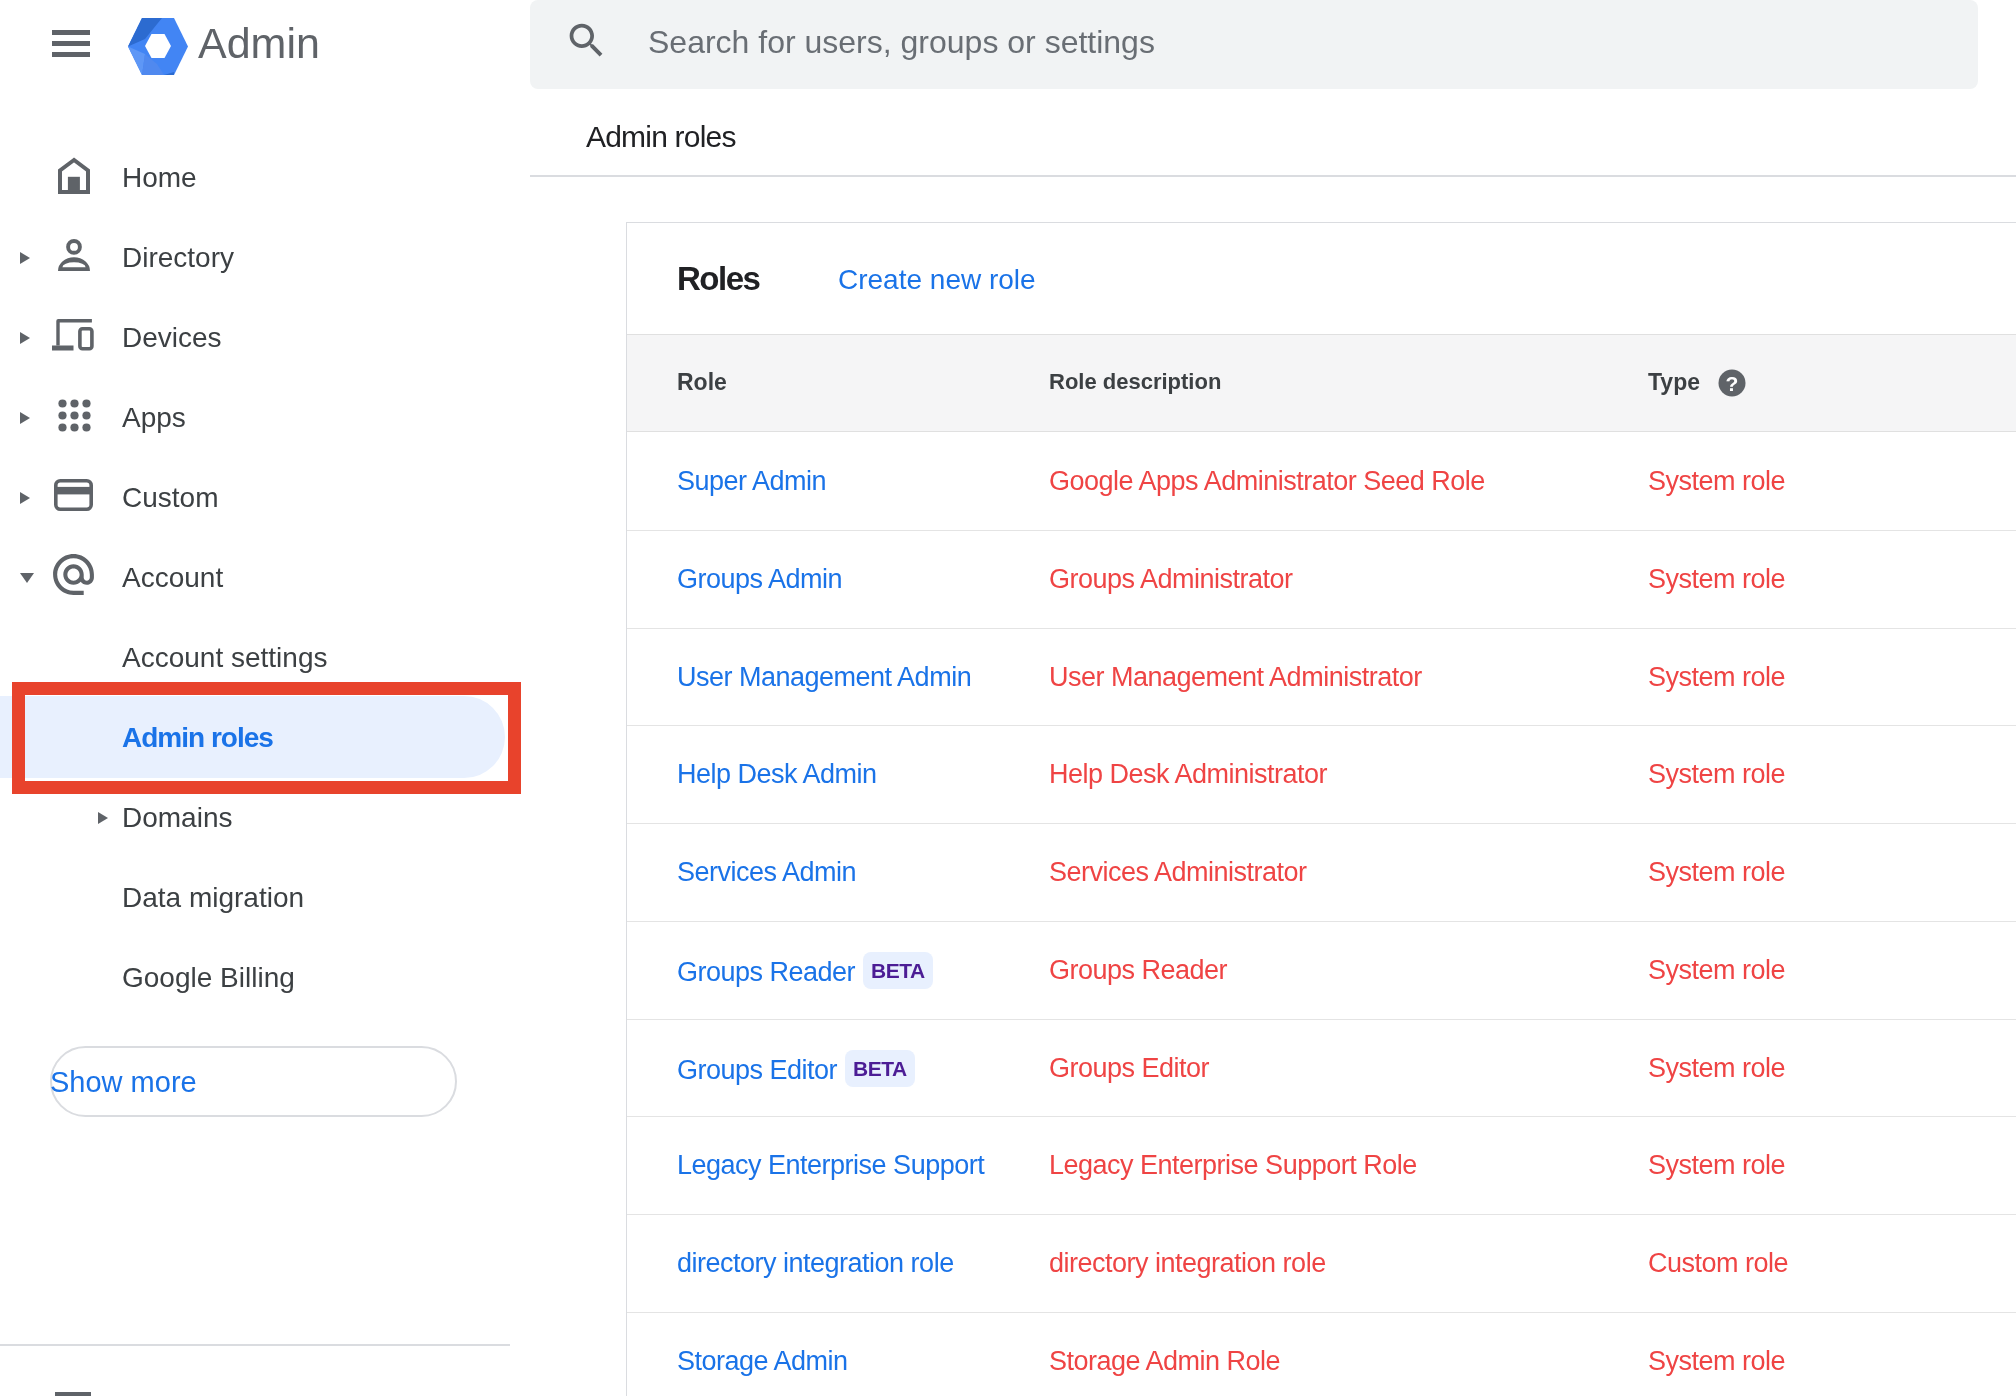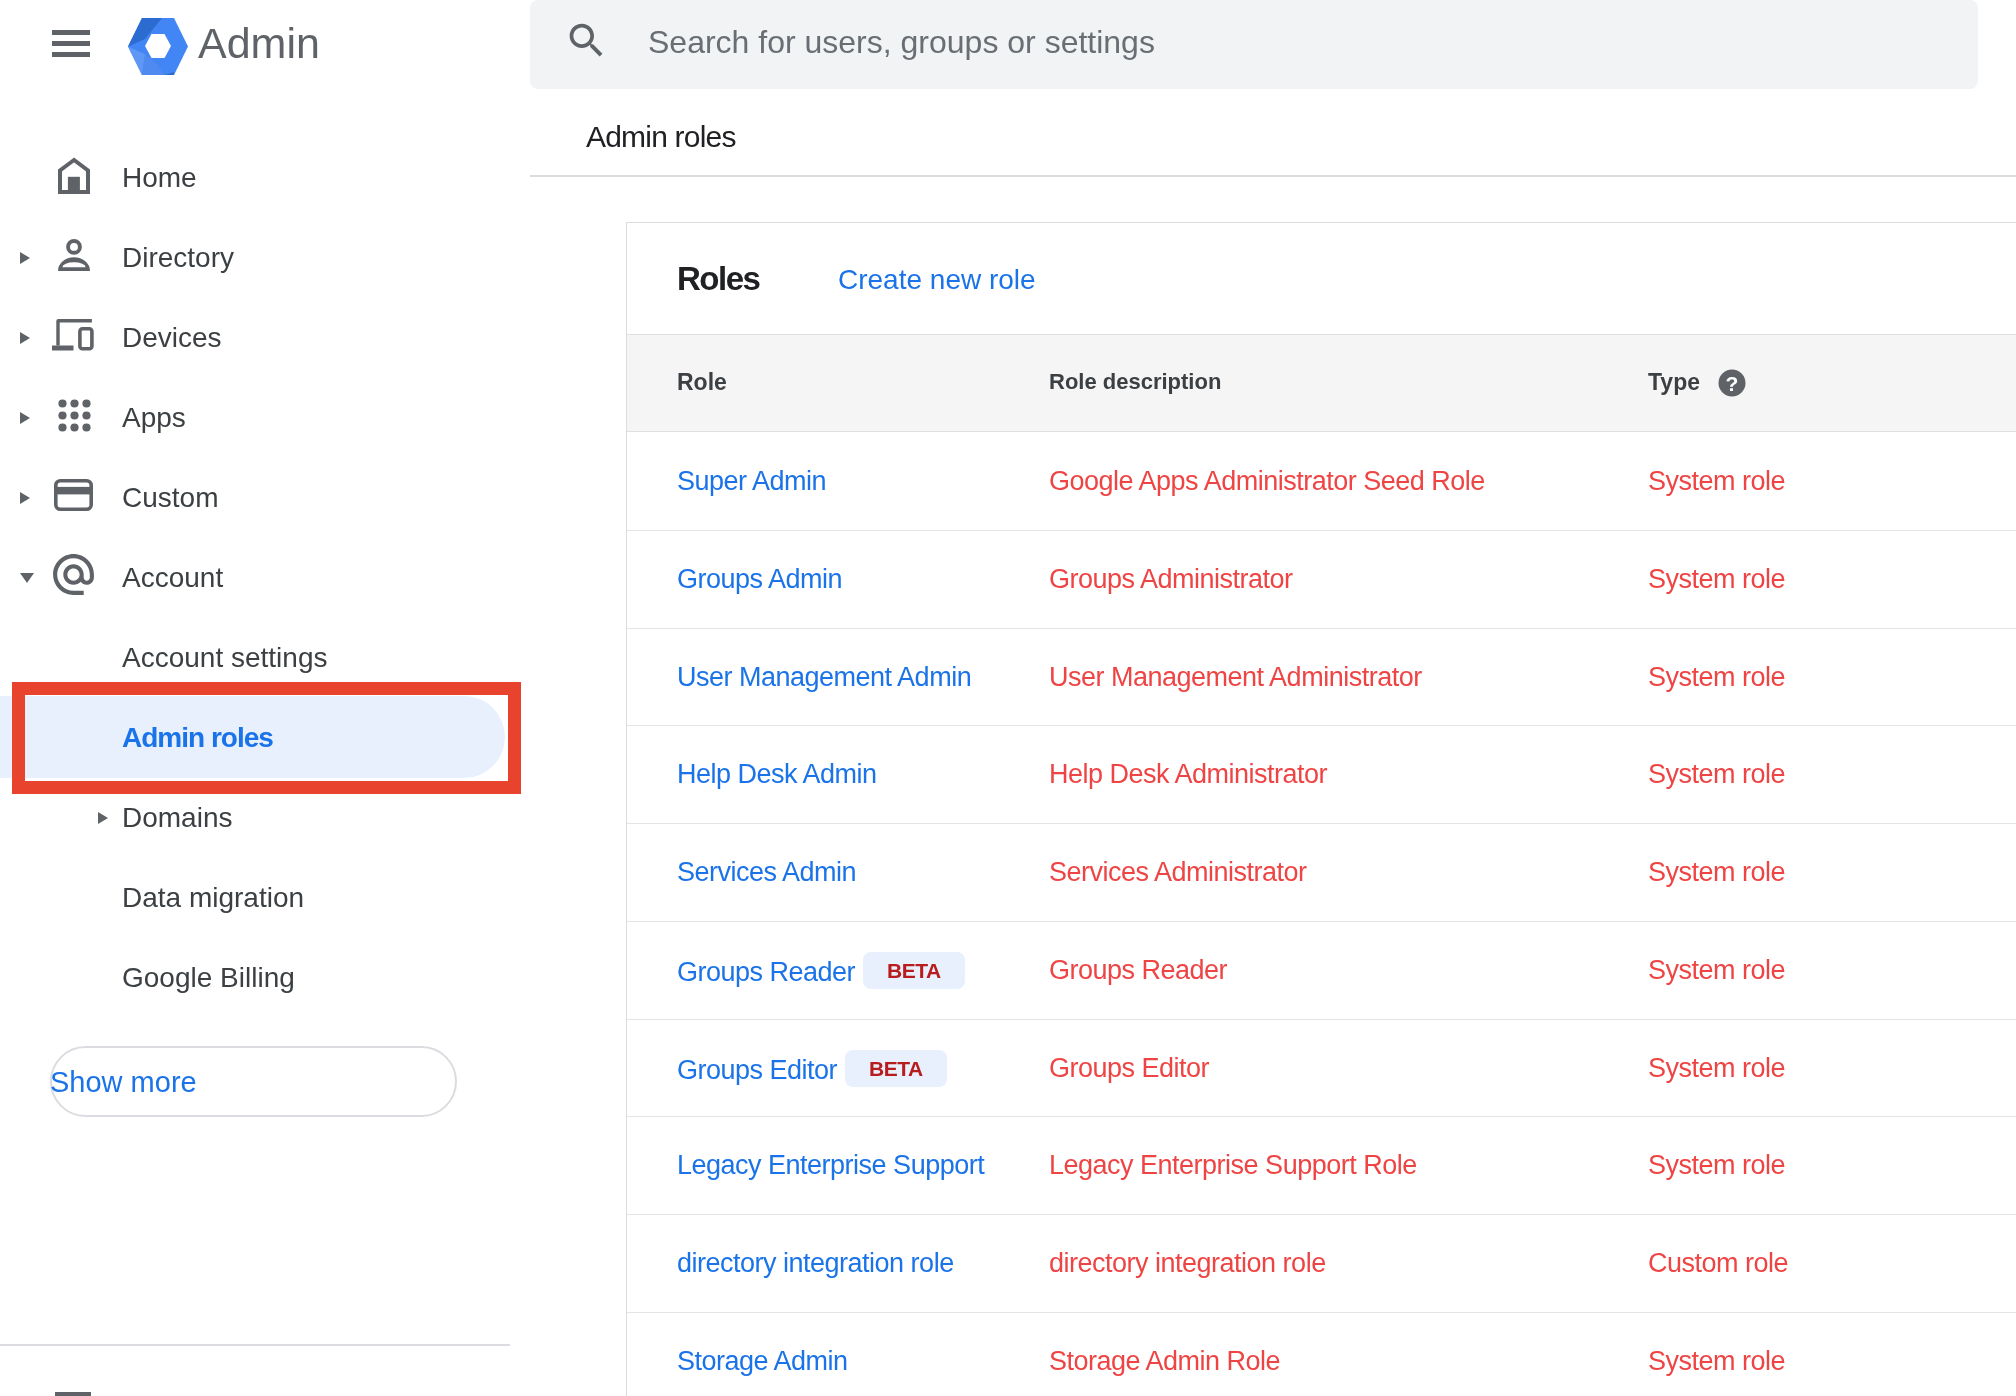--- a/index.html
+++ b/index.html
@@ -6,23 +6,23 @@
   html,body { width:2016px; height:1396px; background:#fff; overflow:hidden;
     font-family:"Liberation Sans", sans-serif; }
   .abs { position:absolute; white-space:nowrap; }
   .navtext { font-size:28px; color:#3c4043; }
   .tri-r { width:0; height:0; border-left:10px solid #5f6368;
     border-top:6px solid transparent; border-bottom:6px solid transparent; }
   .tri-d { width:0; height:0; border-top:10px solid #5f6368;
     border-left:7px solid transparent; border-right:7px solid transparent; }
   .cell1 { font-size:27px; letter-spacing:-0.5px; color:#1a73e8; }
   .cell2 { font-size:27px; letter-spacing:-0.5px; color:#ef4444; }
-  .beta { display:inline-block; background:#e8f0fe; color:#b91c1c;
+  .beta { display:inline-block; background:#e8f0fe; color:#4c1d95;
     font-size:21px; font-weight:bold; border-radius:8px; line-height:23px;
-    padding:7px 24px; margin-left:8px; position:relative; top:-3px; }
+    padding:7px 8px; margin-left:8px; position:relative; top:-3px; }
 </style>
 </head>
 <body>
 
 <div class="abs" style="left:52px; top:30px; width:38px; height:5px; background:#5f6368;"></div>
 <div class="abs" style="left:52px; top:41px; width:38px; height:5px; background:#5f6368;"></div>
 <div class="abs" style="left:52px; top:52px; width:38px; height:5px; background:#5f6368;"></div>
 
 <svg class="abs" style="left:128px; top:18px;" width="60" height="57" viewBox="0 0 60 57">
   <polygon points="0,28.5 14,0 46,0 60,28.5 46,57 14,57" fill="#4285f4"></polygon>

